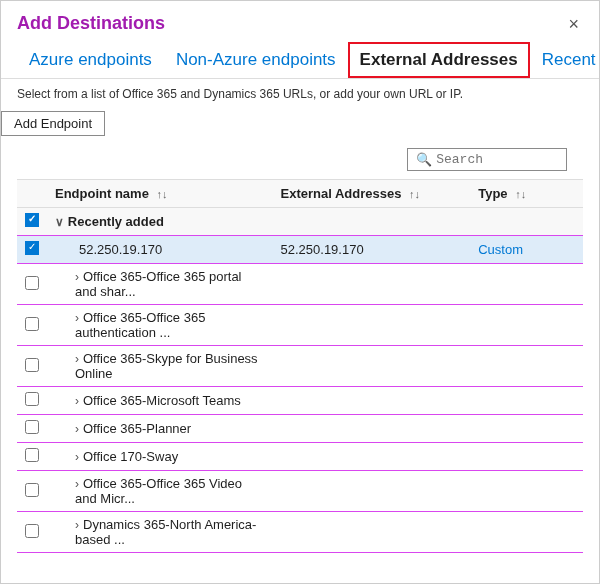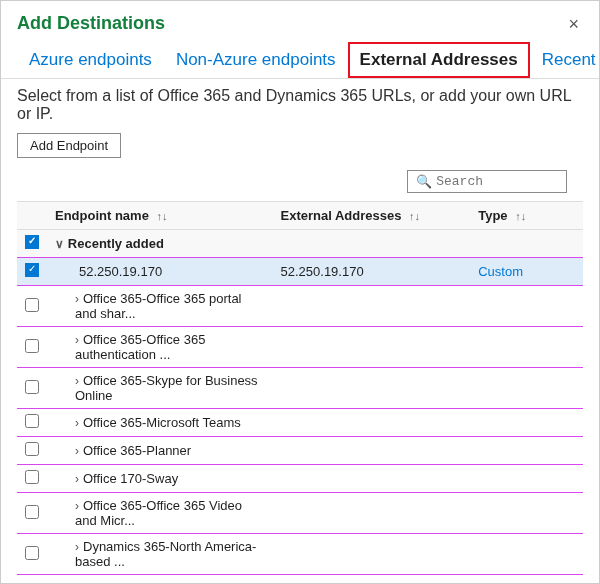--- a/index.html
+++ b/index.html
@@ -24,21 +24,21 @@
     .dialog-header {
       display: flex;
       align-items: center;
       justify-content: space-between;
       padding: 12px 16px 8px 16px;
       border-bottom: none;
     }
     .dialog-title {
       font-size: 18px;
       font-weight: 600;
-      color: #15803d;
+      color: #a21caf;
     }
     .close-btn {
       background: none;
       border: none;
       font-size: 18px;
       cursor: pointer;
       color: #555;
       padding: 0 4px;
       line-height: 1;
     }
@@ -59,24 +59,24 @@
     }
     .tab.active {
       color: #1f1f1f;
       border: 2px solid #e81123;
       font-weight: 600;
       padding: 6px 10px;
     }
     .subtitle {
       padding: 8px 16px 4px 16px;
       color: #333;
-      font-size: 16px;
+      font-size: 12px;
     }
     .toolbar {
-      padding: 6px 16px 8px 16px;
+      padding: 6px 16px 8px 0;
     }
     .add-endpoint-btn {
       background: #fff;
       border: 1px solid #8a8a8a;
       padding: 4px 12px;
       font-size: 13px;
       cursor: pointer;
       color: #1f1f1f;
     }
     .table-container {

